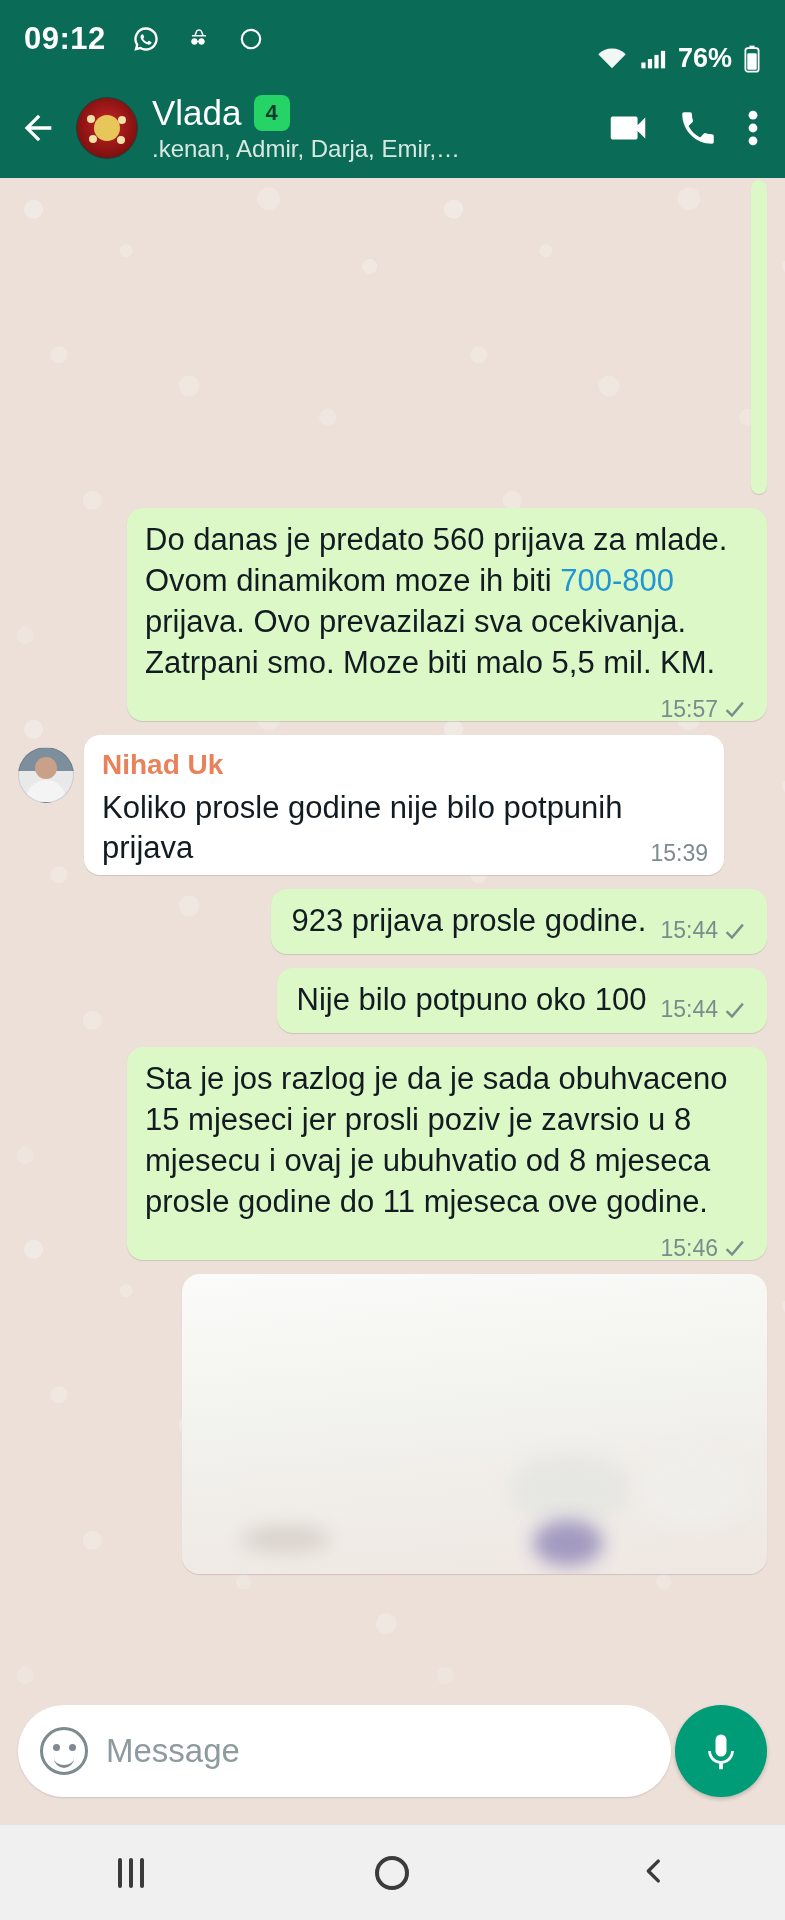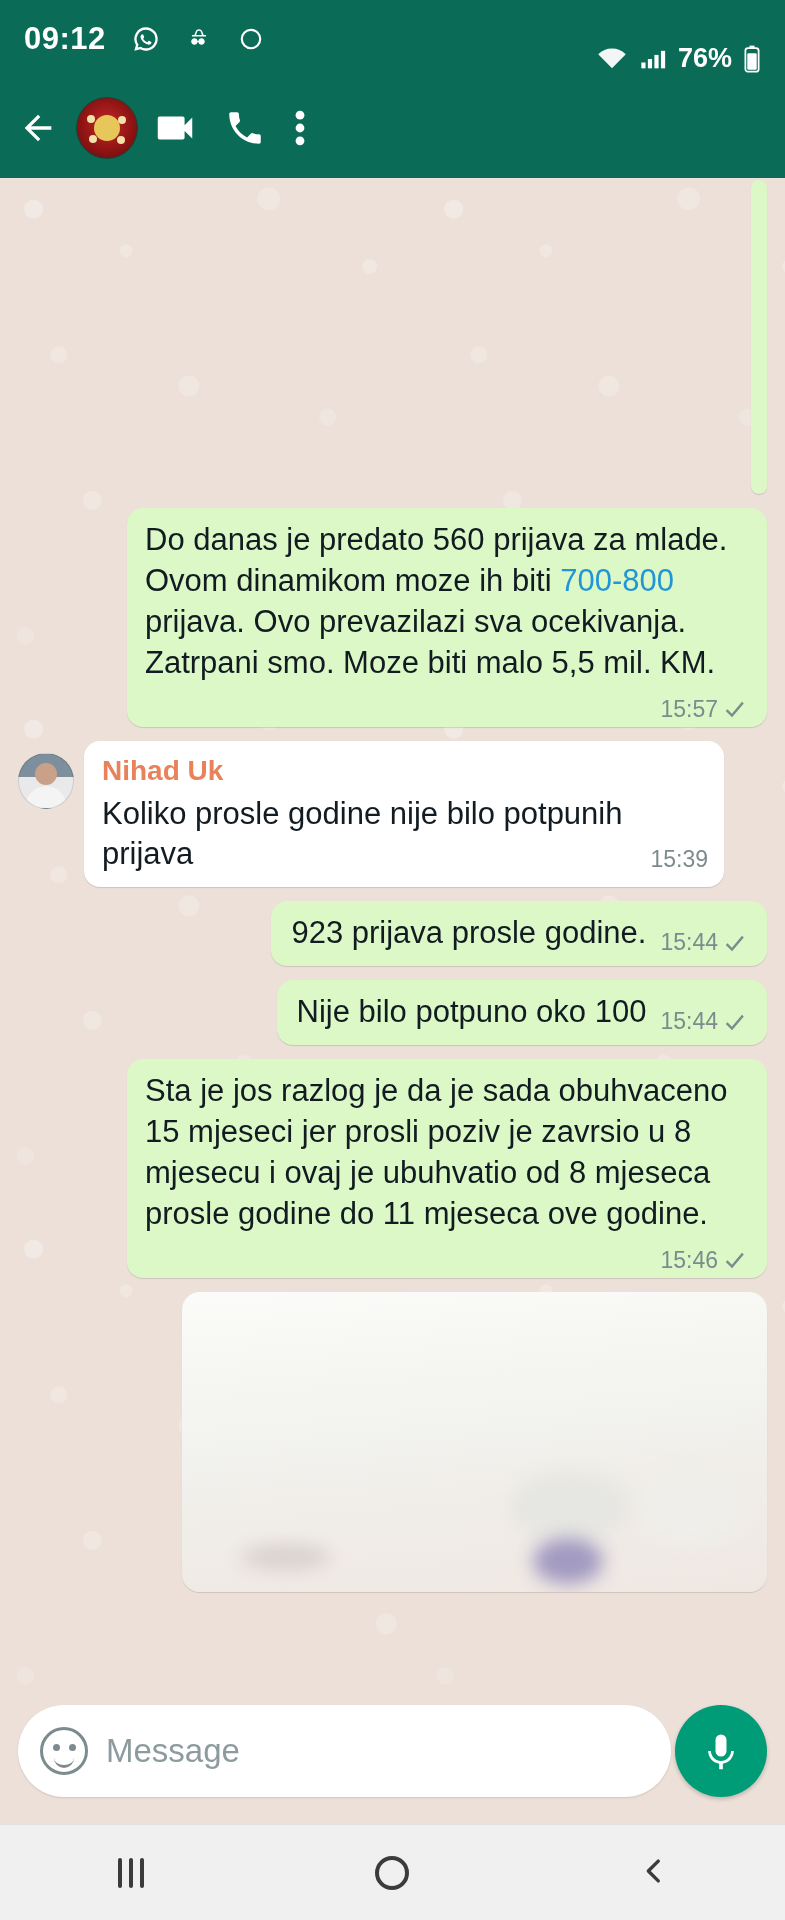--- a/index.html
+++ b/index.html
@@ -209,21 +209,21 @@
     left: 50%; bottom: 0;
     width: 40px; height: 22px;
     margin-left: -20px;
     border-radius: 20px 20px 0 0;
     background: #f4f4f5;
   }
 
   .bubble {
     max-width: 640px;
     border-radius: 16px;
-    padding: 12px 16px 12px 18px;
+    padding: 12px 16px 6px 18px;
     position: relative;
     box-shadow: 0 1px 1px rgba(0,0,0,0.13);
     font-size: 31px;
     line-height: 1.32;
     color: #111b21;
   }
   .bubble.out { background: #dcf8c6; }
   .bubble.in { background: #ffffff; }
 
   .bubble-text { white-space: pre-wrap; }
@@ -451,20 +451,27 @@
     </div>
   </div>
 
   <div class="header">
     <div class="back-arrow">
       <svg width="40" height="40" viewBox="0 0 24 24">
           <path fill="#ffffff" d="M20 11H7.8l5.6-5.6L12 4l-8 8 8 8 1.4-1.4L7.8 13H20z"></path>
         </svg>
     </div>
     <div class="avatar"></div>
+    <div class="header-texts">
+      <div class="header-title-row">
+        <span class="header-title">Vlada</span>
+        <span class="unread-badge">4</span>
+      </div>
+      <div class="header-sub">.kenan, Admir, Darja, Emir,…</div>
+    </div>
     <div class="header-actions">
       <span class="si">
         <svg width="46" height="46" viewBox="0 0 24 24">
             <path fill="#ffffff" d="M17 10.5V7c0-.6-.4-1-1-1H4c-.6 0-1 .4-1 1v10c0 .6.4 1 1 1h12c.6 0 1-.4 1-1v-3.5l4 4v-11l-4 4z"></path>
           </svg>
       </span>
       <span class="si">
         <svg width="42" height="42" viewBox="0 0 24 24">
             <path fill="#ffffff" d="M6.6 10.8c1.4 2.8 3.8 5.1 6.6 6.6l2.2-2.2c.3-.3.7-.4 1-.2 1.2.4 2.4.6 3.6.6.6 0 1 .4 1 1V20c0 .6-.4 1-1 1C10.6 21 3 13.4 3 4c0-.6.4-1 1-1h3.5c.6 0 1 .4 1 1 0 1.3.2 2.5.6 3.6.1.3 0 .7-.2 1l-2.3 2.2z"></path>
           </svg>

